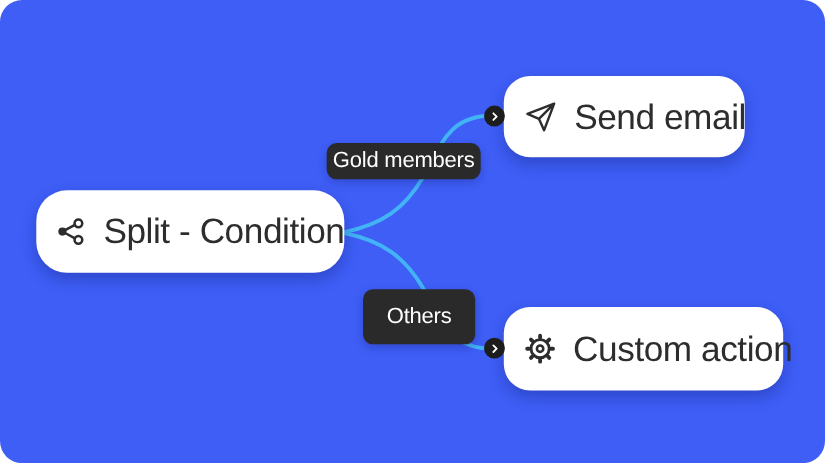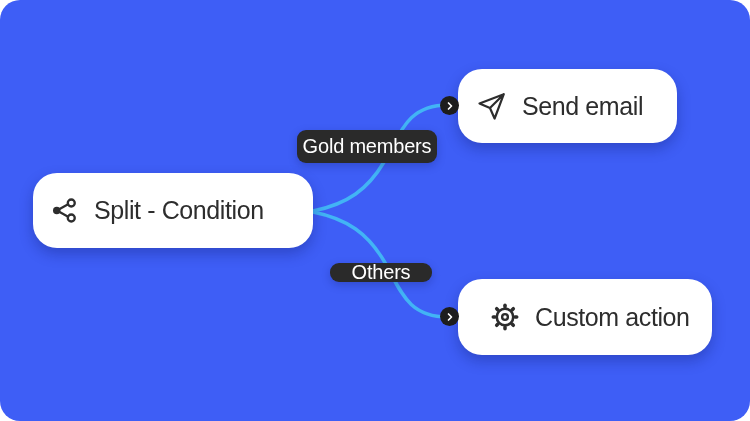--- a/index.html
+++ b/index.html
@@ -33,40 +33,40 @@
     display: flex; align-items: center; justify-content: center;
     background: var(--pill-bg);
     color: var(--pill-text);
     border-radius: 9px;
     font-size: 20px;
     letter-spacing: -0.2px;
     box-shadow: 0 3px 8px rgba(10, 20, 90, 0.25);
     cursor: pointer;
   }
   .pill-gold { left: 297px; top: 130px; width: 140px; height: 33px; }
-  .pill-others { left: 330px; top: 263px; width: 102px; height: 19px; }
+  .pill-others { left: 330px; top: 263px; width: 102px; height: 50px; }
   .node {
     position: absolute; z-index: 3;
     display: flex; align-items: center;
     background: var(--node-bg);
     border-radius: 24px;
     box-shadow: 0 6px 14px rgba(10, 20, 95, 0.30);
     cursor: pointer;
   }
   .node .icon { display: flex; align-items: center; flex: 0 0 auto; }
   .node .icon svg { stroke: var(--node-text); }
   .node .label {
-    font-size: 25px;
+    font-size: 32px;
     letter-spacing: -0.4px;
     color: var(--node-text);
     white-space: nowrap;
   }
-  .node-split  { left: 33px;  top: 173px; width: 280px; height: 75px; padding-left: 17px; }
+  .node-split  { left: 33px;  top: 173px; width: 280px; height: 75px; padding-left: 17px; border-radius: 28px; }
   .node-send   { left: 458px; top: 69px;  width: 219px; height: 74px; padding-left: 18px; }
-  .node-custom { left: 458px; top: 279px; width: 254px; height: 76px; padding-left: 32px; }
+  .node-custom { left: 458px; top: 279px; width: 254px; height: 76px; padding-left: 18px; }
   .node .icon { margin-right: 15px; }
   .badge {
     position: absolute; z-index: 4;
     width: 19px; height: 19px;
     border-radius: 50%;
     background: var(--badge-bg);
     display: flex; align-items: center; justify-content: center;
     cursor: pointer;
   }
   .badge-send   { left: 440px; top: 96px; }

